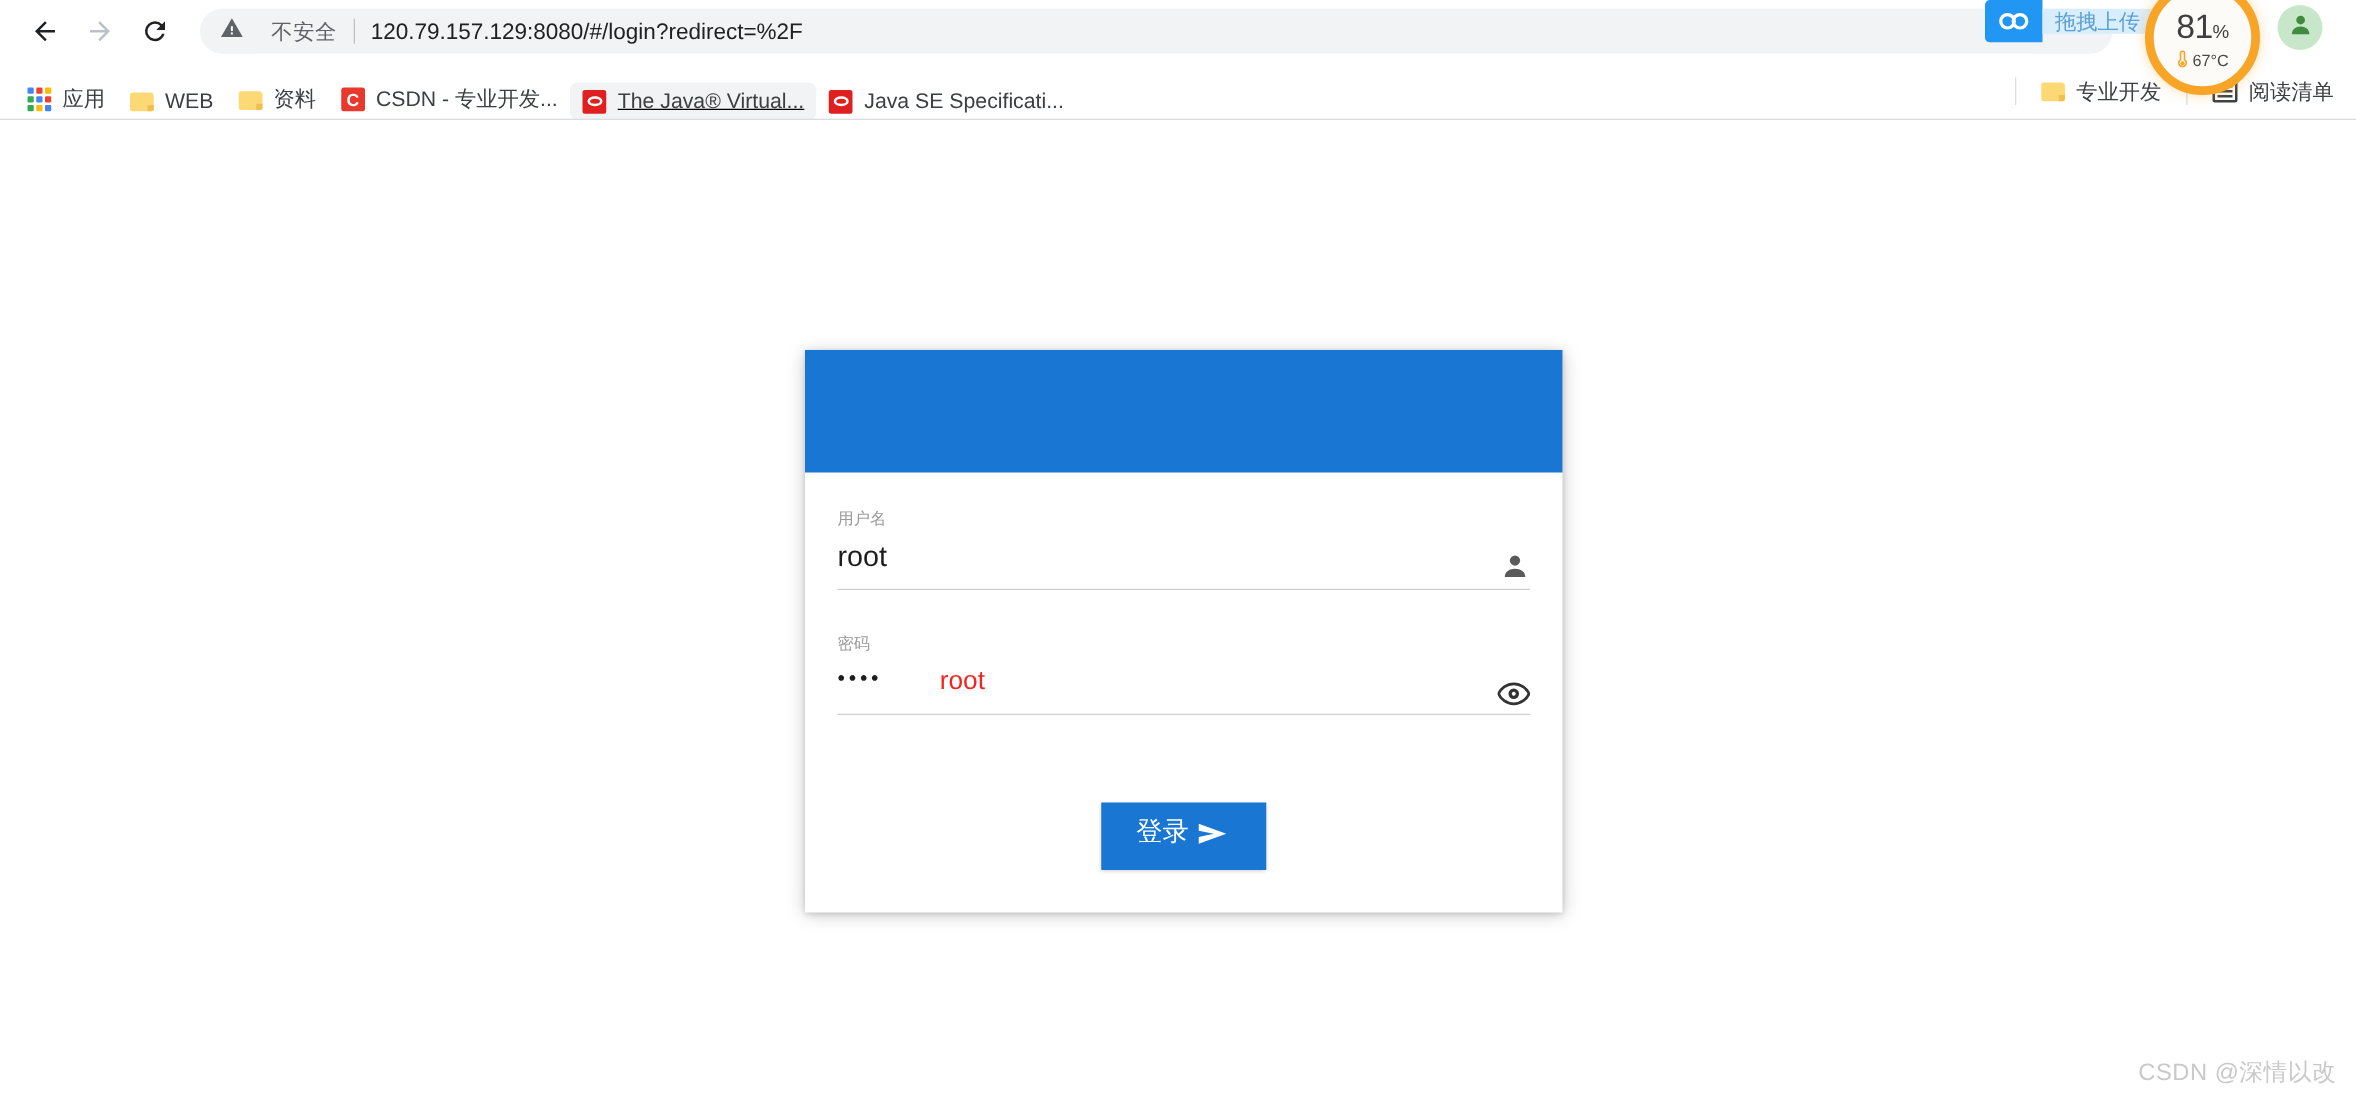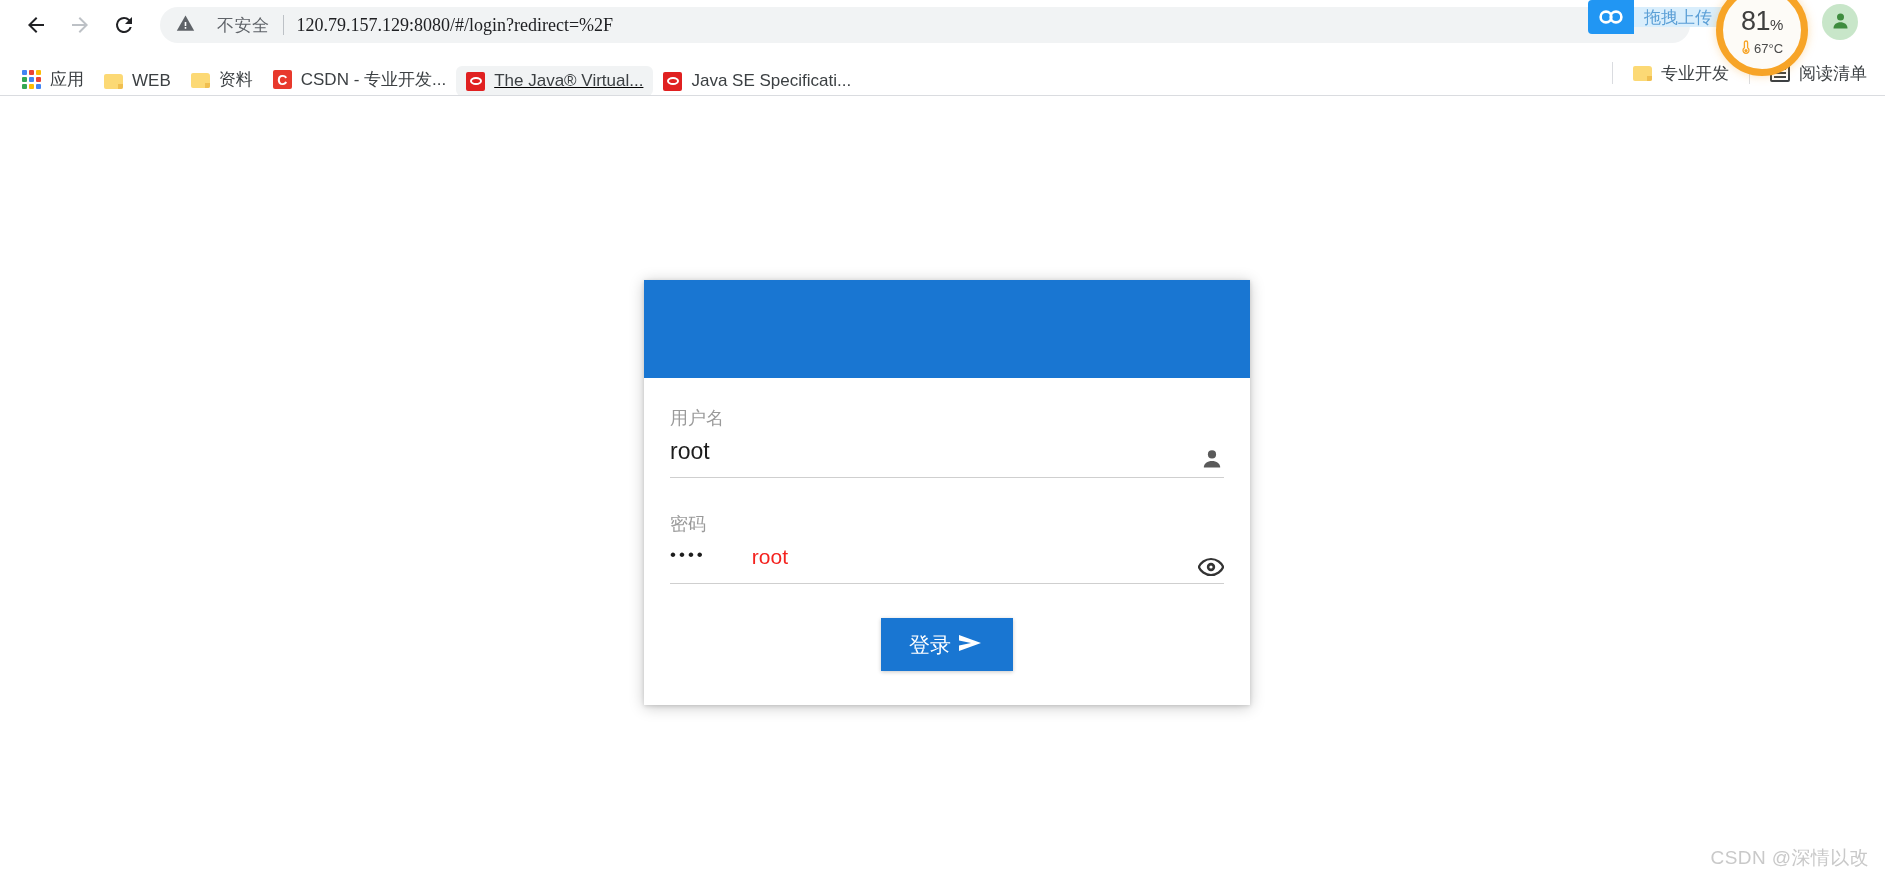--- a/index.html
+++ b/index.html
@@ -68,21 +68,20 @@
     height: 20px;
     background: #bdc1c6;
     margin: 0 13px;
     flex: 0 0 auto;
   }
   .url-text {
     font-size: 18px;
     color: #202124;
     white-space: nowrap;
     overflow: hidden;
-    font-family: Liberation Serif, serif;
   }
 
   
   .bookmarks-bar {
     position: relative;
     height: 46px;
     display: flex;
     align-items: flex-end;
     padding: 0 10px 0 12px;
     background: #ffffff;
@@ -285,21 +284,21 @@
   }
 
   .card-body {
     padding: 28px 26px 34px 26px;
   }
 
   .field-group {
     margin-bottom: 34px;
   }
   .field-label {
-    font-size: 18px;
+    font-size: 13px;
     color: #9a9a9a;
     margin-bottom: 10px;
   }
   .field-line {
     position: relative;
     display: flex;
     align-items: flex-start;
     border-bottom: 1px solid #cfcfcf;
     padding-bottom: 4px;
     min-height: 38px;
@@ -336,26 +335,27 @@
     justify-content: center;
     margin-top: 14px;
   }
   .login-btn {
     background: #1976d2;
     border: none;
     color: #ffffff;
     font-size: 21px;
     padding: 13px 28px;
     display: flex;
-    align-items: center;
+    align-items: flex-start;
     gap: 4px;
     cursor: pointer;
     box-shadow: 0 1px 4px rgba(0,0,0,.22);
     font-family: "Liberation Sans", "DejaVu Sans", sans-serif;
     line-height: 1;
+    margin-top: 36px;
   }
 
   .watermark {
     position: absolute;
     right: 16px;
     bottom: 14px;
     font-size: 19px;
     color: #c9c9c9;
     letter-spacing: .4px;
     user-select: none;

